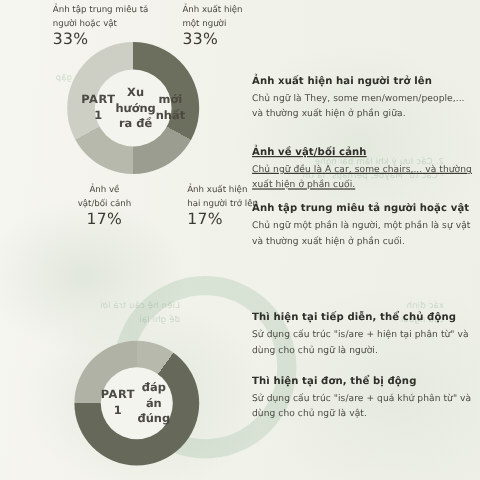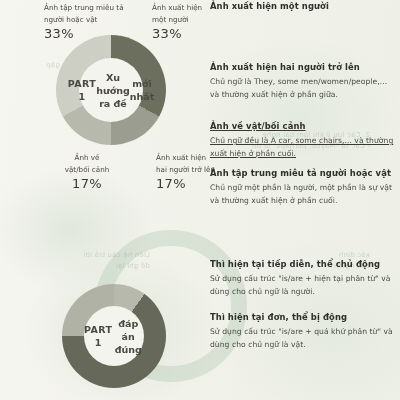--- a/index.html
+++ b/index.html
@@ -161,21 +161,20 @@
         <div class="hole">
           <div class="donut-title">PART 1</div>
           <div class="donut-sub">đáp án đúng</div>
         </div>
       </div>
     </div>
   </div>
 
   <div class="text-col">
     <div class="blk t1">
-      <h4>Ảnh xuất hiện một người</h4>
     </div>
     <div class="blk t2">
       <h4>Ảnh xuất hiện hai người trở lên</h4>
       <p>Chủ ngữ là They, some men/women/people,... và thường xuất hiện ở phần giữa.</p>
     </div>
     <div class="blk t3">
       <h4>Ảnh về vật/bối cảnh</h4>
       <p>Chủ ngữ đều là A car, some chairs,... và thường xuất hiện ở phần cuối.</p>
     </div>
     <div class="blk t4">

